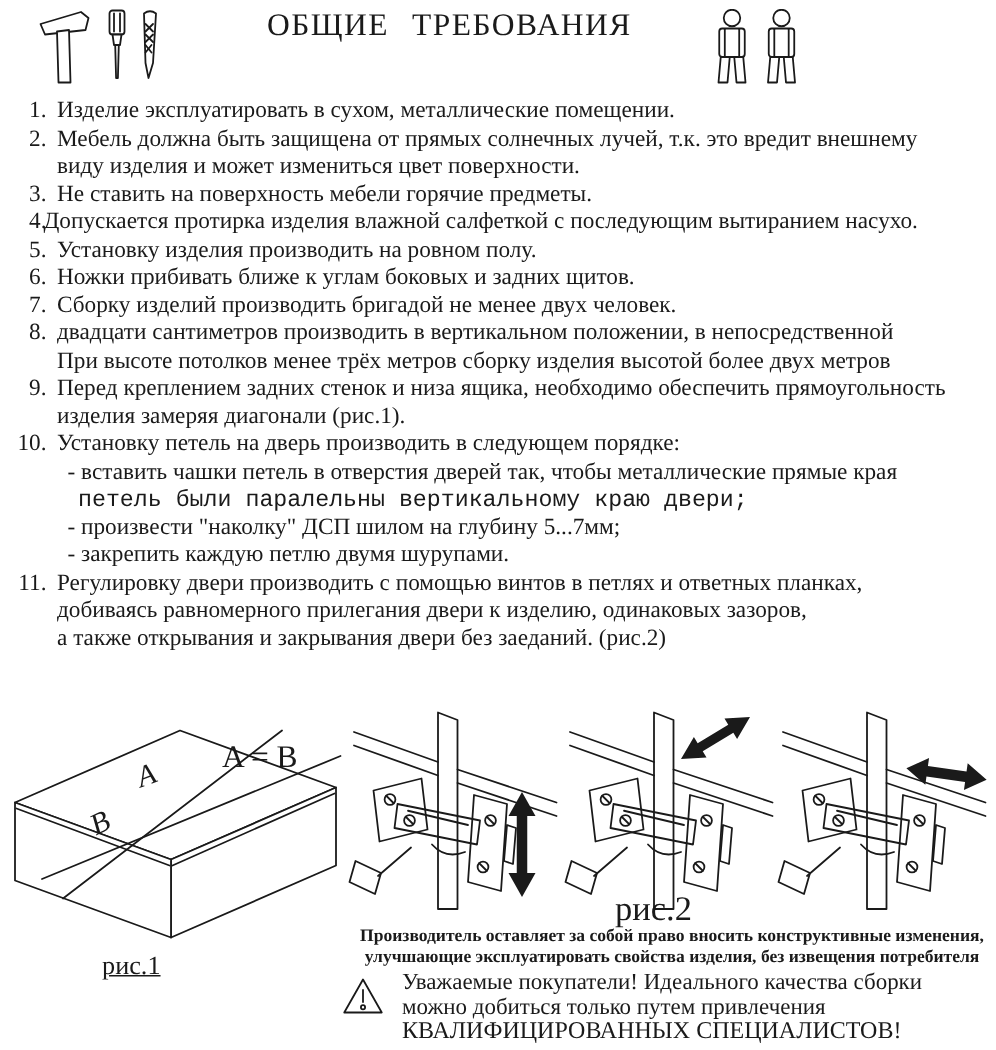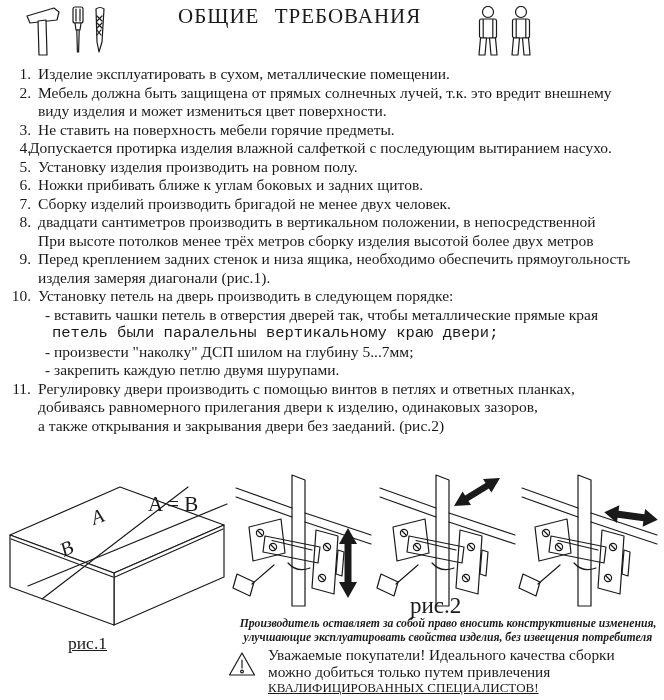--- a/index.html
+++ b/index.html
@@ -24,25 +24,25 @@
   .fig text{stroke:none;fill:#1a1a1a;}
   .fig .wf{fill:#ffffff;}
   .fig .arr{fill:#1a1a1a;stroke:none;}
   .fig1{position:absolute;left:2px;top:3px;}
   .fig1-cap{position:absolute;left:68px;top:163px;font-size:17.5px;text-decoration:underline;}
   .hinge1{position:absolute;left:232px;top:0;}
   .hinge2{position:absolute;left:376px;top:0;}
   .hinge3{position:absolute;left:518px;top:0;}
   .fig2-cap{position:absolute;left:399px;top:123px;font-size:23px;margin-left:11px;}
   .note{position:absolute;left:236px;top:147px;width:424px;text-align:center;
-        font-size:11.7px;line-height:13.5px;font-weight:bold;font-style:italic;}
+        font-size:11.7px;line-height:13.5px;font-weight:bold;}
   .warning{position:absolute;left:228px;top:177px;width:436px;}
   .warn-tri{position:absolute;left:0;top:4px;}
   .warn-text{margin-left:40px;width:370px;text-align:left;font-size:15.3px;line-height:16.5px;}
-  .warn-text .l3{font-size:13px;text-decoration:underline;}
+  .warn-text .l3{font-size:16px;}
 </style>
 </head>
 <body>
 
 <div class="page">
 
   <svg class="tools fig" width="92" height="54" viewBox="0 0 92 54">
     <g>
       <polygon class="wf" points="3,12 30,4 35,8 33,16 6,19"></polygon>
       <polygon class="wf" points="14,17 22,16 23,51 15,51"></polygon>

